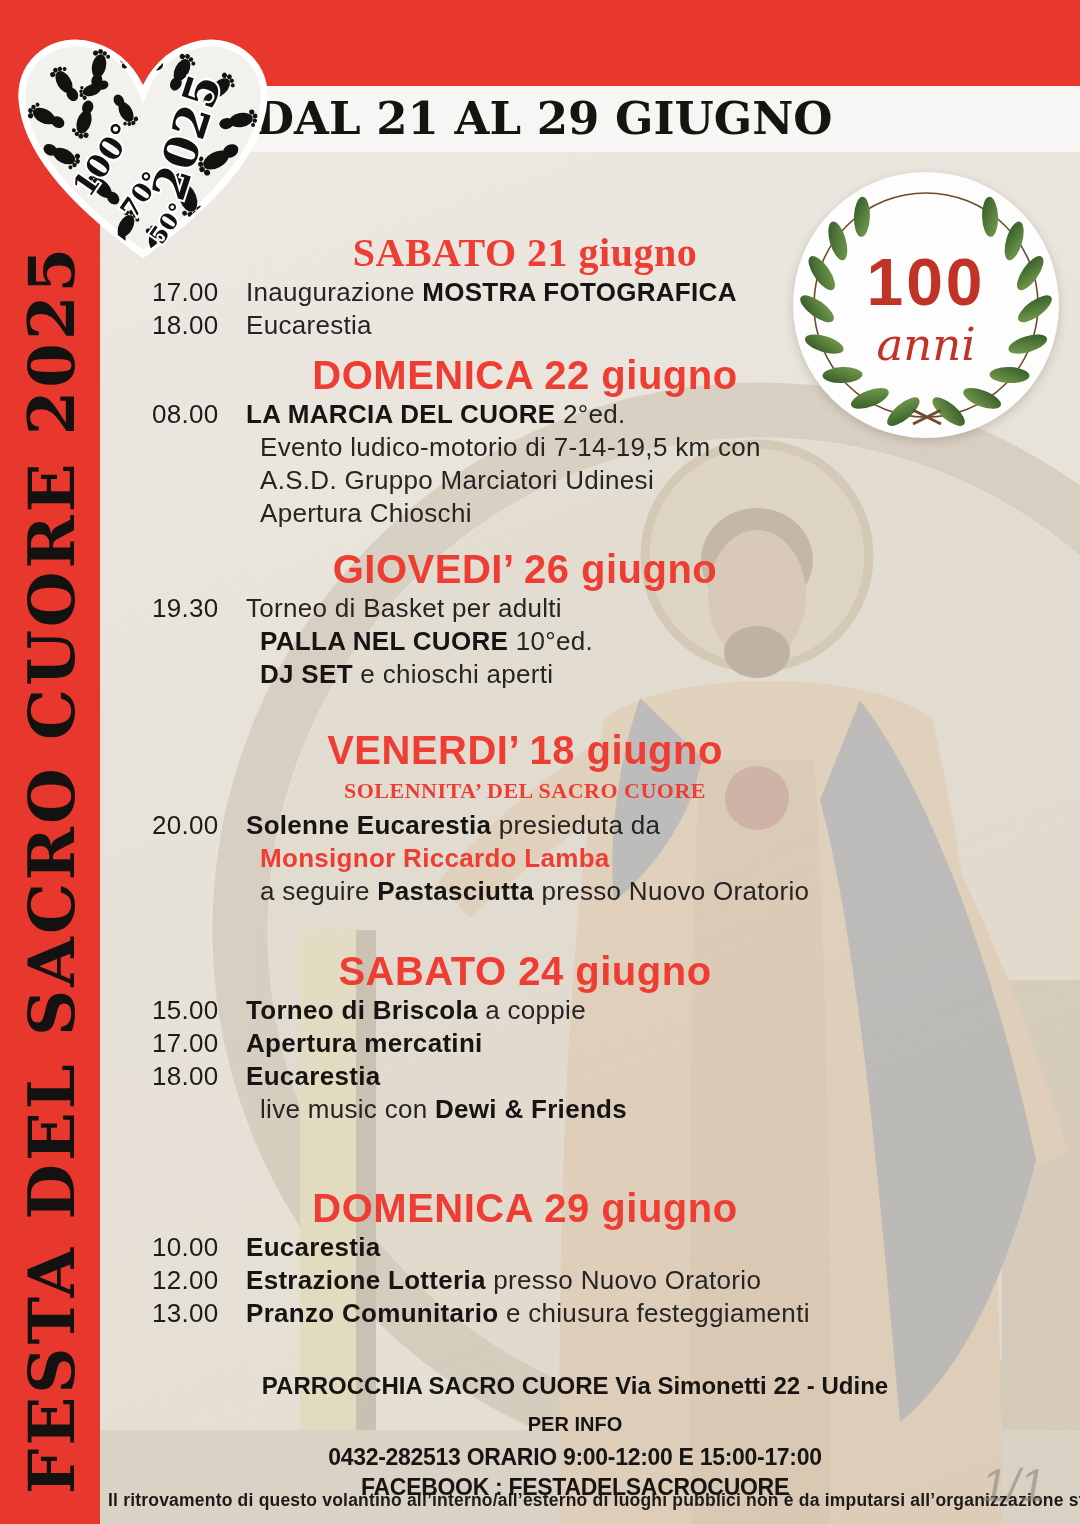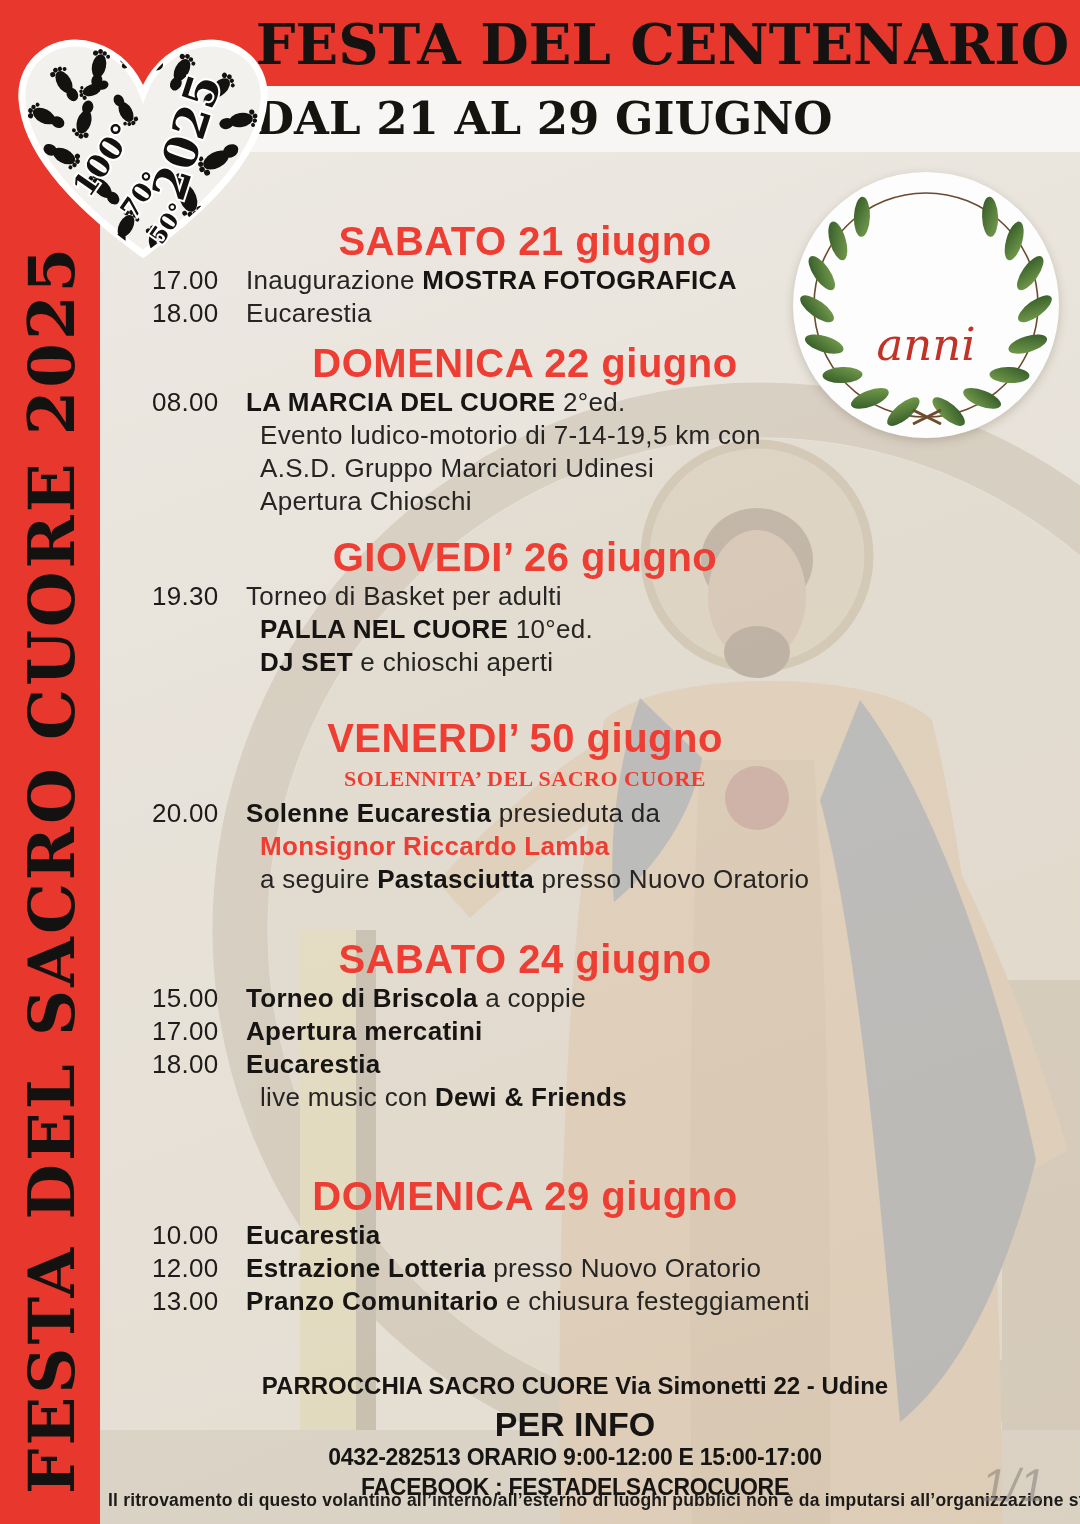--- a/index.html
+++ b/index.html
@@ -62,21 +62,21 @@
     letter-spacing:.3px;white-space:nowrap;
   }
   .sched-row .time{display:inline-block;width:80px;margin-right:14px;color:#1d1c1a;}
   .sched-row.cont{padding-left:120px;}
   .seg-b{font-weight:bold;color:#161513;}
   .seg-r{}
   .seg-rb{font-weight:bold;color:#ee3d33;}
   
   .footer{position:absolute;left:105px;top:1368px;width:940px;text-align:center;color:#161513;}
   .footer-line1{font-size:24px;line-height:36px;font-weight:bold;}
-  .footer-line2{font-size:34px;line-height:36px;font-weight:bold;margin-top:2px;}
+  .footer-line2{font-size:20px;line-height:36px;font-weight:bold;margin-top:2px;}
   .footer-line3{font-size:23px;line-height:30px;font-weight:bold;letter-spacing:-.3px;}
   .footer-line4{font-size:23px;line-height:30px;font-weight:bold;letter-spacing:-.3px;}
   .disclaimer{
     position:absolute;left:108px;top:1490px;width:945px;text-align:center;
     font-size:17.5px;font-weight:bold;color:#1c1b19;letter-spacing:.2px;white-space:nowrap;
   }
   .page-indicator{
     position:absolute;left:982px;top:1458px;font-size:46px;color:#85807a;
     opacity:.55;transform:skewX(-10deg);font-weight:normal;
   }
@@ -104,21 +104,20 @@
       <circle cx="757" cy="798" r="32" fill="#9c4a3a"></circle>
       <path d="M622,728 C560,762 488,822 438,882 L470,918 C532,860 602,812 652,780 Z" fill="#d2ab7f"></path>
       <path d="M878,742 C950,822 1022,1000 1068,1150 L1022,1176 C976,1032 916,882 860,802 Z" fill="#d2ab7f"></path>
       <path d="M860,700 C922,780 992,950 1036,1160 C1000,1302 950,1382 900,1422 C880,1200 860,950 820,800 Z" fill="#5f6878"></path>
       <path d="M640,698 C618,760 608,842 614,902 C650,872 692,820 702,758 Z" fill="#5f6878"></path>
     </g>
   </svg>
 
   <div class="band-red"></div>
   <div class="band-white"></div>
-  <div class="main-title">FESTA DEL CENTENARIO</div>
   <div class="sub-title">DAL 21 AL 29 GIUGNO</div>
 
   <div class="sidebar">
     <div class="sidebar-text">FESTA DEL SACRO CUORE 2025</div>
   </div>
 
   <div class="heart-wrap">
     <svg viewBox="0 0 268 248" width="268" height="248" xmlns="http://www.w3.org/2000/svg">
       <defs>
         <g id="fp" fill="#141210">
@@ -187,37 +186,38 @@
       <use href="#leafR" transform="rotate(168 133 133)"></use>
       <use href="#leafR" transform="rotate(149 133 133)"></use>
       <use href="#leafR" transform="rotate(130 133 133)"></use>
       <use href="#leafR" transform="rotate(111 133 133)"></use>
       <use href="#leafR" transform="rotate(92 133 133)"></use>
       <use href="#leafR" transform="rotate(73 133 133)"></use>
       <use href="#leafR" transform="rotate(54 133 133)"></use>
       <use href="#leafR" transform="rotate(36 133 133)"></use>
       <path d="M120,238 L148,252 M148,238 L120,252" stroke="#6f4a2c" stroke-width="3" fill="none"></path>
     </svg>
+    <div class="badge-number">100</div>
     <div class="badge-label">anni</div>
   </div>
 
   <div class="schedule">
-      <div class="day-heading" style="margin-top: 0px;">SABATO 21 giugno</div>
+      <div class="day-heading" style="margin-top: 12px; font-family: Liberation Serif, serif;">SABATO 21 giugno</div>
       <div class="sched-row"><span class="time">17.00</span><span class="seg-r">Inaugurazione </span><span class="seg-b">MOSTRA FOTOGRAFICA</span></div>
       <div class="sched-row"><span class="time">18.00</span><span class="seg-r">Eucarestia</span></div>
       <div class="day-heading" style="margin-top: 10px;">DOMENICA 22 giugno</div>
       <div class="sched-row"><span class="time">08.00</span><span class="seg-b">LA MARCIA DEL CUORE</span><span class="seg-r"> 2°ed.</span></div>
       <div class="sched-row cont"><span class="seg-r">Evento ludico-motorio di 7-14-19,5 km con</span></div>
       <div class="sched-row cont"><span class="seg-r">A.S.D. Gruppo Marciatori Udinesi</span></div>
       <div class="sched-row cont"><span class="seg-r">Apertura Chioschi</span></div>
       <div class="day-heading" style="margin-top: 16px;">GIOVEDI’ 26 giugno</div>
       <div class="sched-row"><span class="time">19.30</span><span class="seg-r">Torneo di Basket per adulti</span></div>
       <div class="sched-row cont"><span class="seg-b">PALLA NEL CUORE</span><span class="seg-r">  10°ed.</span></div>
       <div class="sched-row cont"><span class="seg-b">DJ SET</span><span class="seg-r"> e chioschi aperti</span></div>
-      <div class="day-heading" style="margin-top: 36px;">VENERDI’ 50 giugno</div>
+      <div class="day-heading" style="margin-top: 36px;">VENERDI’ 18 giugno</div>
       <div class="day-subheading">SOLENNITA’ DEL SACRO CUORE</div>
       <div class="sched-row"><span class="time">20.00</span><span class="seg-b">Solenne Eucarestia</span><span class="seg-r"> presieduta da</span></div>
       <div class="sched-row cont"><span class="seg-rb">Monsignor Riccardo Lamba</span></div>
       <div class="sched-row cont"><span class="seg-r">a seguire </span><span class="seg-b">Pastasciutta</span><span class="seg-r"> presso Nuovo Oratorio</span></div>
       <div class="day-heading" style="margin-top: 40px;">SABATO 24 giugno</div>
       <div class="sched-row"><span class="time">15.00</span><span class="seg-b">Torneo di Briscola</span><span class="seg-r"> a coppie</span></div>
       <div class="sched-row"><span class="time">17.00</span><span class="seg-b">Apertura mercatini</span></div>
       <div class="sched-row"><span class="time">18.00</span><span class="seg-b">Eucarestia</span></div>
       <div class="sched-row cont"><span class="seg-r">live music con </span><span class="seg-b">Dewi &amp; Friends</span></div>
       <div class="day-heading" style="margin-top: 59px;">DOMENICA 29 giugno</div>

